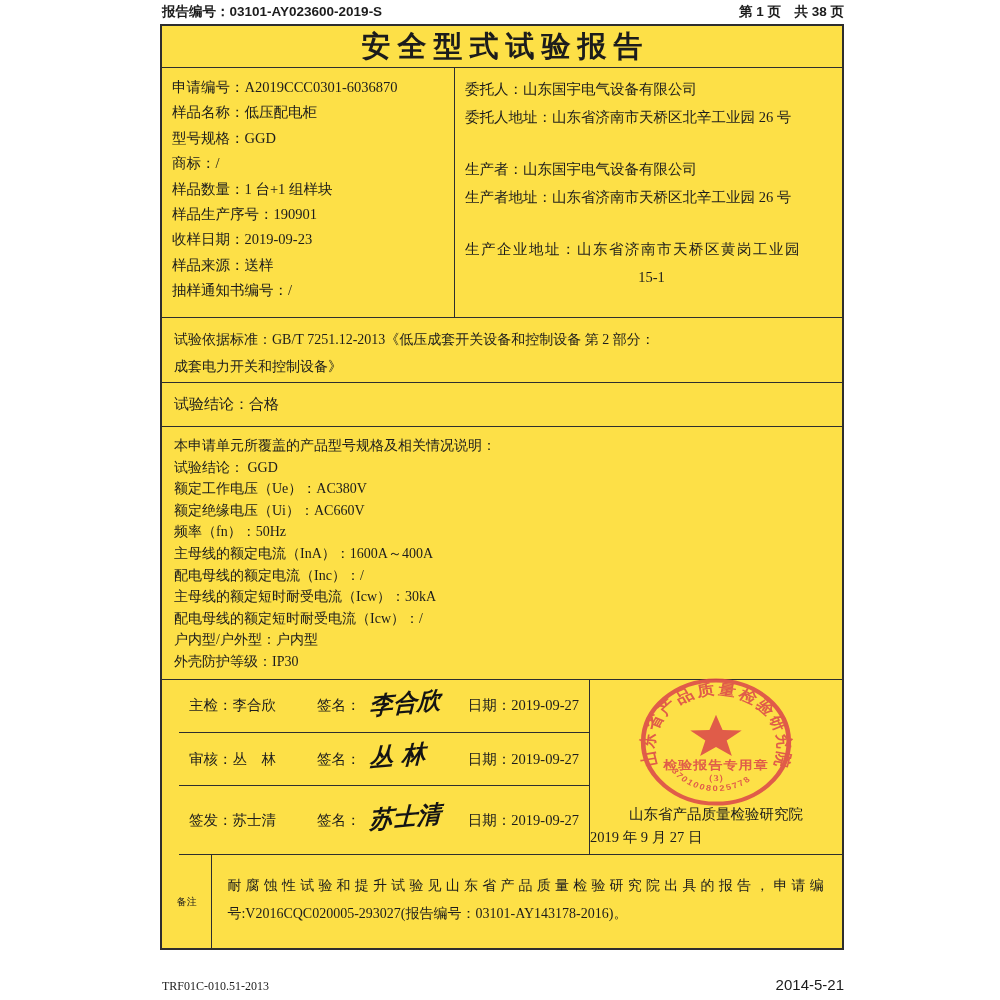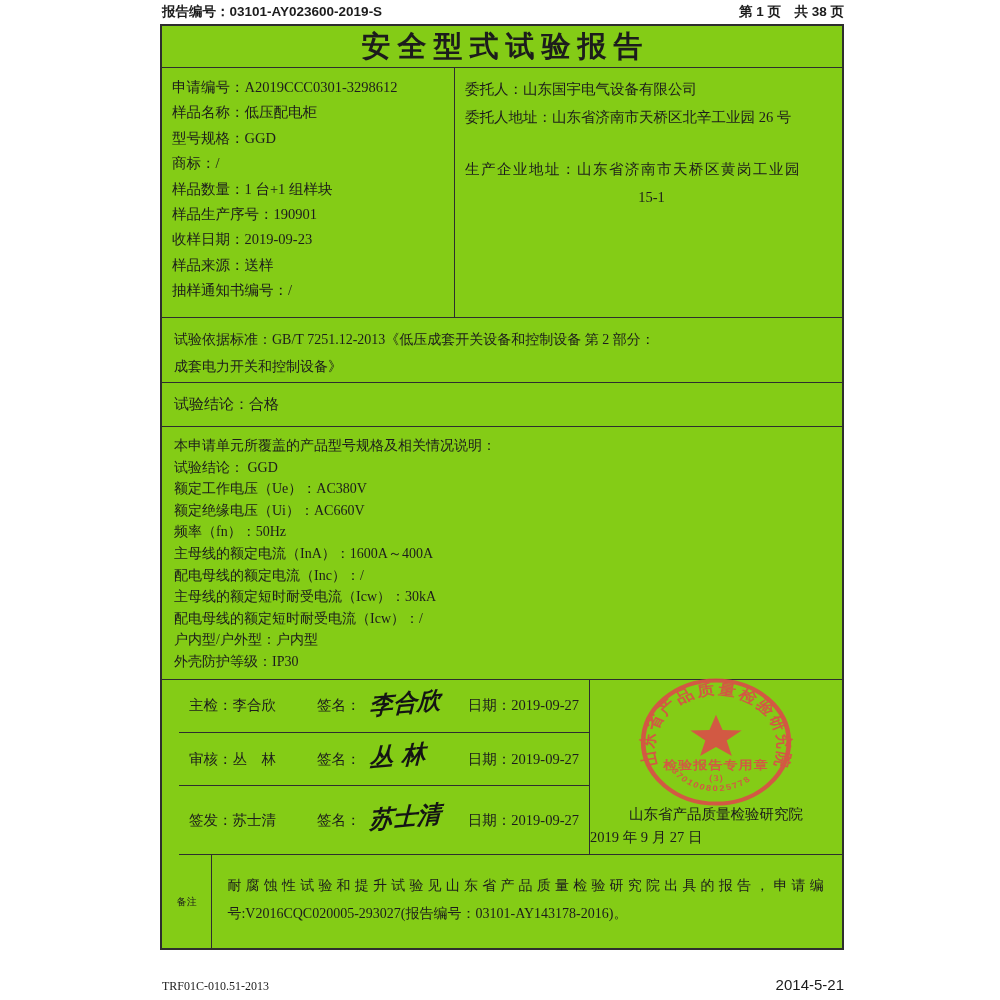--- a/index.html
+++ b/index.html
@@ -21,21 +21,21 @@
     position: absolute; left: 162px; top: 3px; width: 682px;
     display: flex; justify-content: space-between;
     font-family: "Liberation Sans", "DejaVu Sans", sans-serif;
     font-weight: bold; font-size: 13.5px;
   }
 
   
   .report-table {
     position: absolute; left: 160px; top: 24px; width: 684px;
     border: 2px solid var(--line);
-    background: #84cc16;
+    background: #fde047;
   }
   .row { border-bottom: 1px solid var(--line); }
 
   .title-row {
     height: 42px; display: flex; align-items: center; justify-content: center;
     font-size: 29px; font-weight: bold; letter-spacing: 7px; padding-left: 7px;
   }
 
   .info-row { display: flex; height: 250px; font-size: 14.5px; }
   .info-left { width: 292px; padding: 7px 4px 0 10px; }
@@ -99,34 +99,38 @@
     <span>报告编号：03101-AY023600-2019-S</span>
     <span>第 1 页　共 38 页</span>
   </div>
 
   <div class="report-table">
 
     <div class="row title-row">安全型式试验报告</div>
 
     <div class="row info-row">
       <div class="info-left">
-        <div>申请编号：A2019CCC0301-3298612</div>
+        <div>申请编号：A2019CCC0301-6036870</div>
         <div>样品名称：低压配电柜</div>
         <div>型号规格：GGD</div>
         <div>商标：/</div>
         <div>样品数量：1 台+1 组样块</div>
         <div>样品生产序号：190901</div>
         <div>收样日期：2019-09-23</div>
         <div>样品来源：送样</div>
         <div>抽样通知书编号：/</div>
       </div>
       <div class="info-right">
         <div class="grp">
           <div>委托人：山东国宇电气设备有限公司</div>
           <div>委托人地址：山东省济南市天桥区北辛工业园 26 号</div>
+        </div>
+        <div class="grp">
+          <div>生产者：山东国宇电气设备有限公司</div>
+          <div>生产者地址：山东省济南市天桥区北辛工业园 26 号</div>
         </div>
         <div class="grp">
           <div class="ls">生产企业地址：山东省济南市天桥区黄岗工业园</div>
           <div class="centered">15-1</div>
         </div>
       </div>
     </div>
 
     <div class="row standard-row">
       <div>试验依据标准：GB/T 7251.12-2013《低压成套开关设备和控制设备 第 2 部分：</div>

